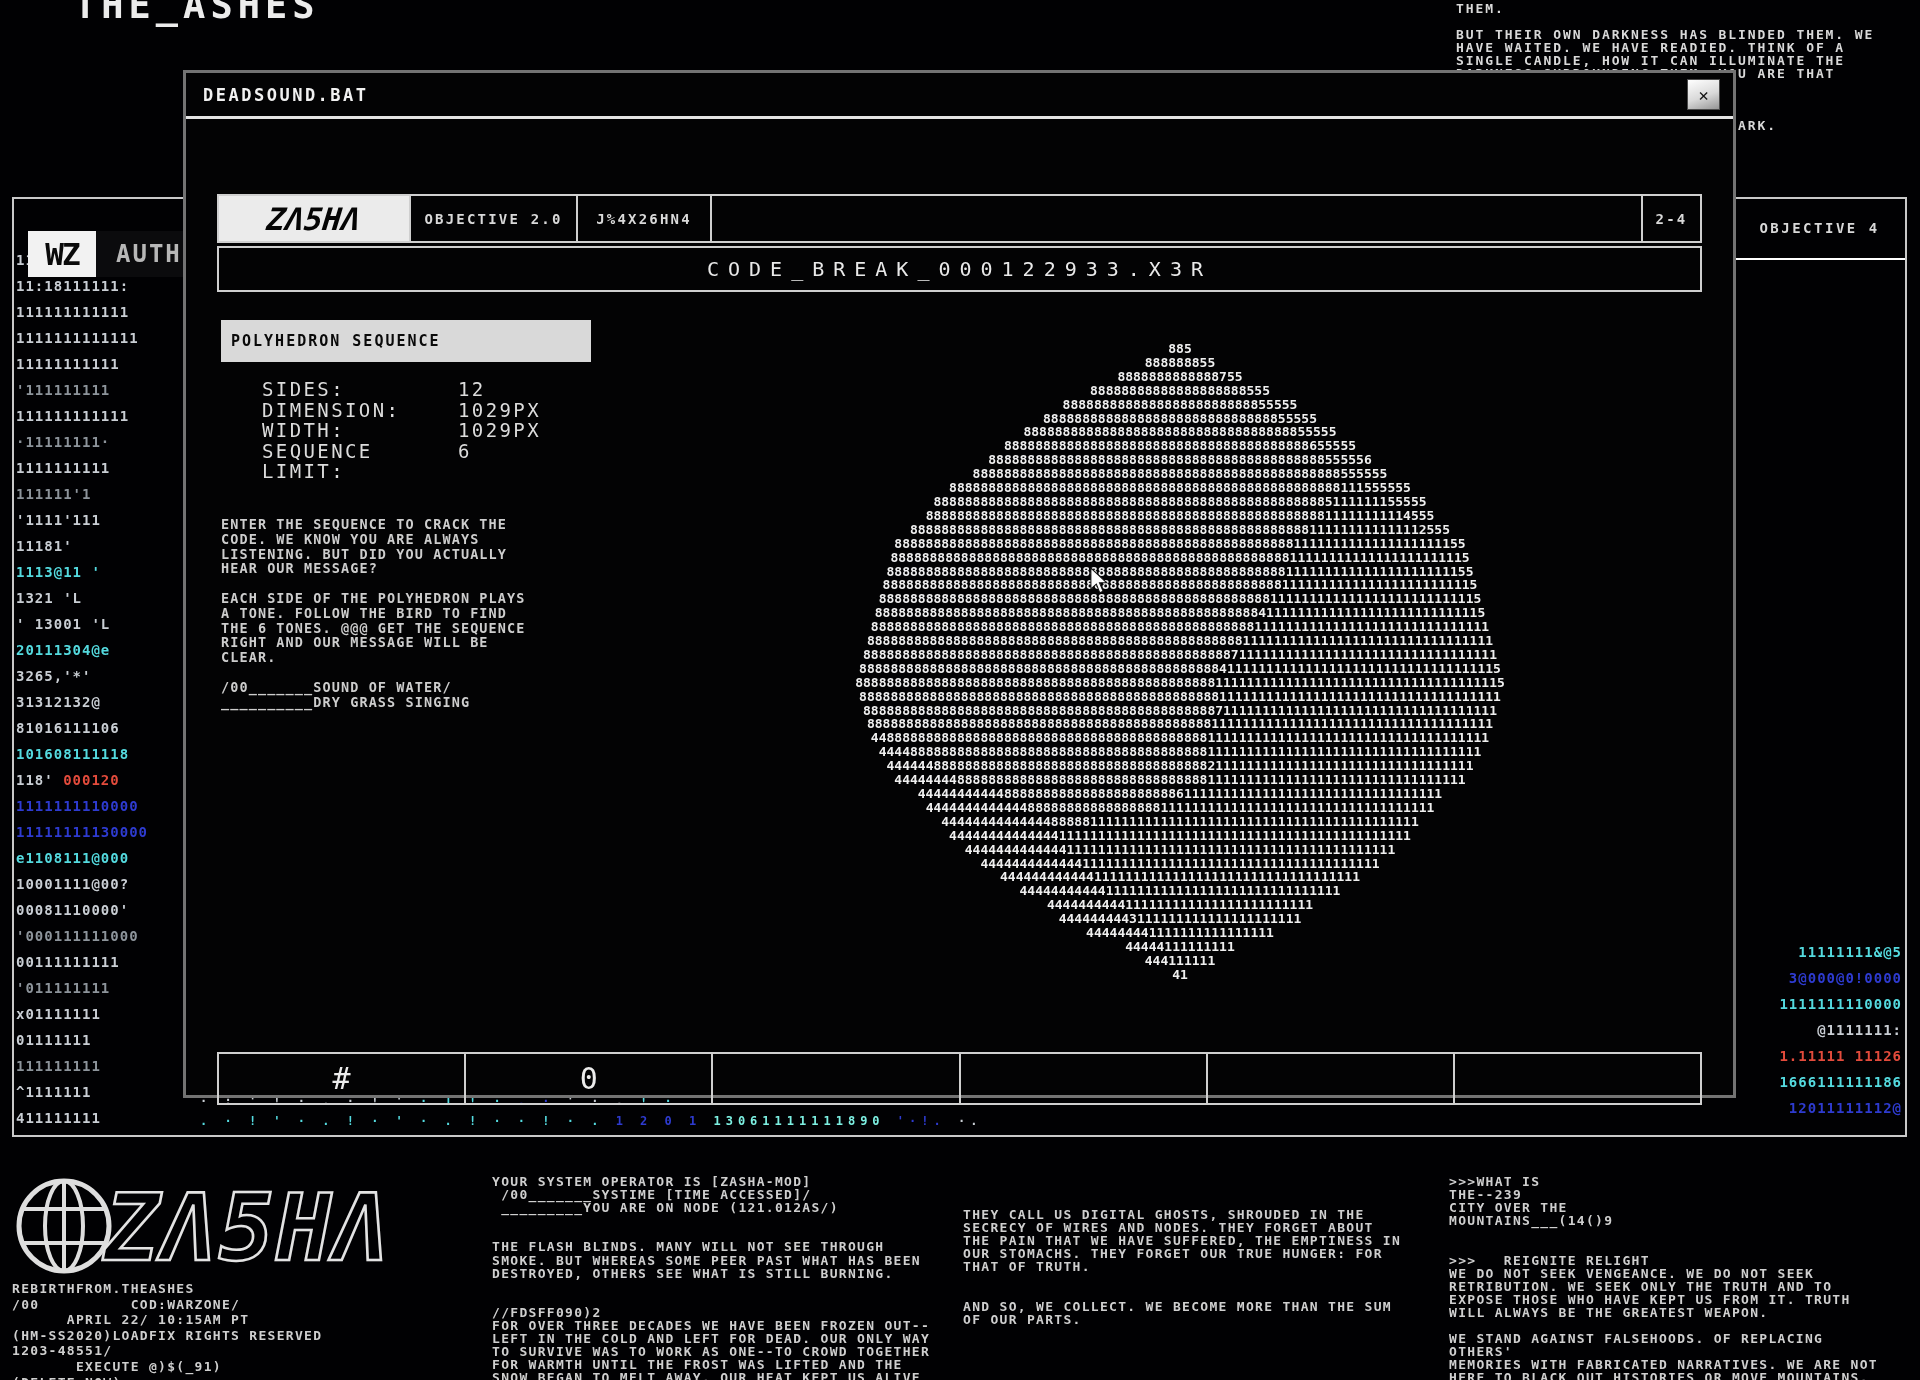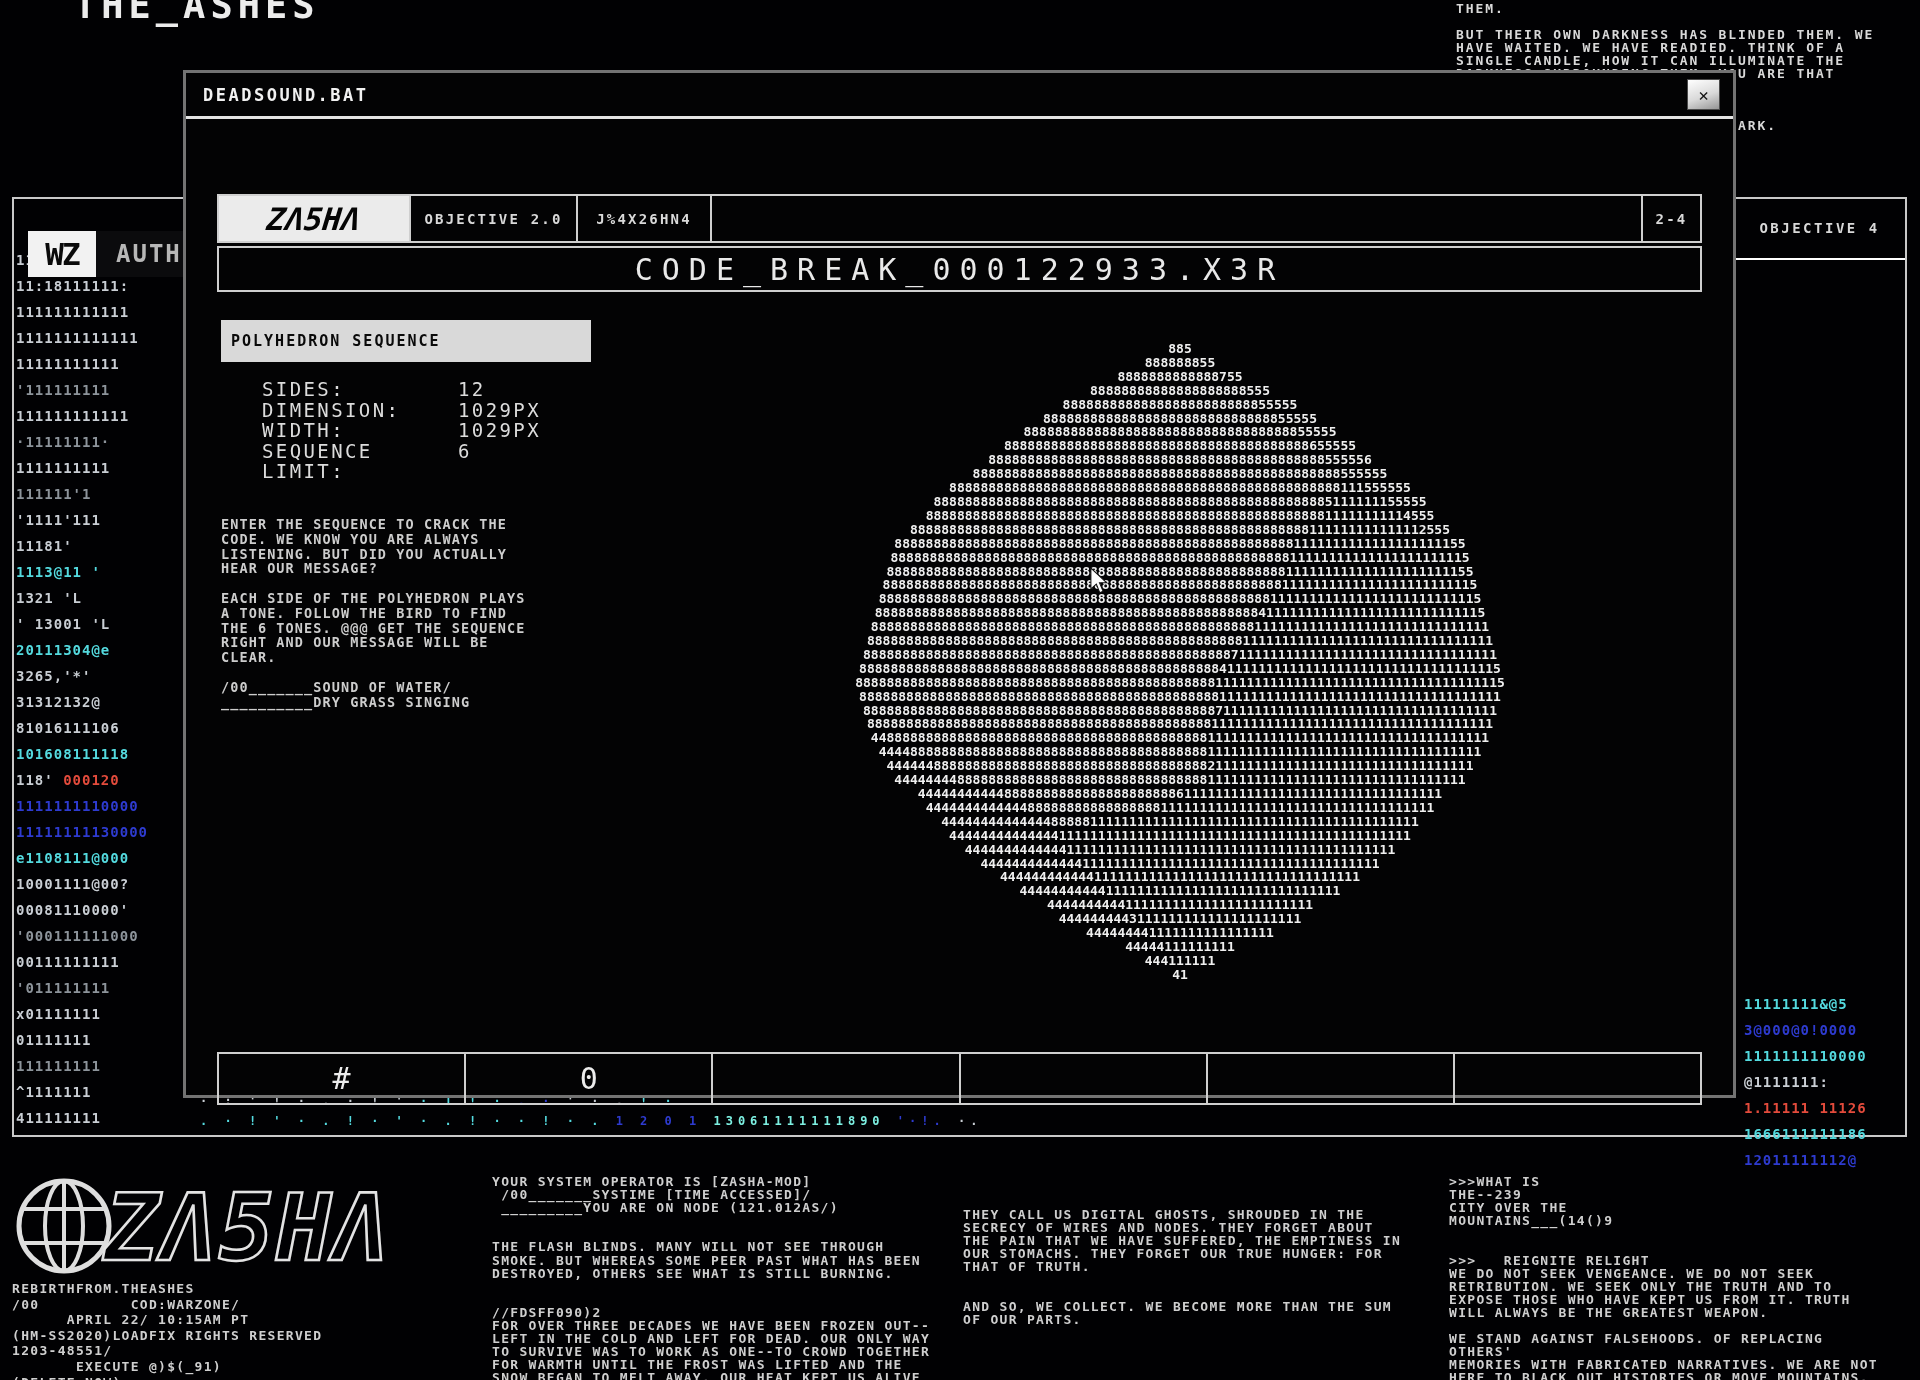--- a/index.html
+++ b/index.html
@@ -13,21 +13,21 @@
   .obj4-box{position:absolute;left:1734px;top:197px;width:171px;height:61px;border-bottom:2px solid #ffffff;display:flex;align-items:center;justify-content:center;}
   .obj4-label{font-size:14px;font-weight:bold;letter-spacing:2.5px;color:#d8d8d8;}
   .wz-row{position:absolute;left:28px;top:203px;height:46px;display:flex;z-index:3;margin-top:28px;}
   .wz-box{width:68px;height:46px;background:#f2f2f2;color:#0a0a0a;display:flex;align-items:center;justify-content:center;
           font-size:31px;font-weight:900;letter-spacing:-2px;font-stretch:condensed;}
   .auth-bar{width:103px;height:46px;background:#0b0b0d;overflow:hidden;display:flex;align-items:center;padding-left:20px;}
   .auth-label{font-size:24px;font-weight:bold;letter-spacing:2px;color:#b7b7b7;white-space:nowrap;}
   .glitch-strip{position:absolute;overflow:hidden;z-index:1;}
   .glitch-strip .g-row{height:26px;font-size:14px;font-weight:bold;letter-spacing:1px;white-space:nowrap;}
   #left-strip{left:16px;top:252px;width:165px;height:878px;}
-  #right-strip{left:1744px;top:996px;width:158px;height:184px;}
+  #right-strip{left:1744px;top:944px;width:158px;height:184px;text-align:right;}
   .g-w{color:#c9ced4;} .g-d{color:#8d949b;} .g-c{color:#54dadf;} .g-c2{color:#7df0e2;}
   .g-b{color:#2e3bd0;} .g-r{color:#e34b3c;}
   .bottom-band{position:absolute;left:200px;top:1094px;width:1700px;z-index:1;}
   .bottom-band .g-row{height:20px;font-size:12px;font-weight:bold;letter-spacing:5px;white-space:nowrap;}
   
   .modal{position:absolute;left:183px;top:70px;width:1553px;height:1028px;background:#030304;
          border:3px solid #737373;box-sizing:border-box;z-index:10;}
   .title-bar{height:43px;border-bottom:3px solid #e4e4e4;display:flex;align-items:center;position:relative;}
   .title-text{padding-left:17px;font-size:17px;font-weight:bold;letter-spacing:2.5px;color:#f1f1f1;}
   .close-btn{position:absolute;right:13px;top:6px;width:31px;height:29px;
@@ -36,21 +36,21 @@
              color:#141414;font-size:17px;font-weight:bold;cursor:pointer;}
   .content{position:relative;width:100%;height:973px;}
   .header-row{position:absolute;left:31px;top:75px;width:1485px;height:49px;display:flex;}
   .h-box{border:2px solid #cfcfcf;height:100%;box-sizing:border-box;display:flex;align-items:center;justify-content:center;margin-right:-2px;}
   .h-brand{width:194px;background:#ebebeb;}
   .brand-logo{font-size:31px;font-weight:900;font-style:italic;letter-spacing:0px;color:#050505;transform:skewX(-6deg);}
   .h-obj{width:169px;} .h-code{width:136px;} .h-spacer{flex:1;} .h-page{width:61px;margin-right:0;}
   .h-label{font-size:14px;font-weight:bold;letter-spacing:2.2px;color:#d9d9d9;}
   .code-banner{position:absolute;left:31px;top:127px;width:1485px;height:46px;border:2px solid #cfcfcf;
                box-sizing:border-box;display:flex;align-items:center;justify-content:center;}
-  .code-banner-text{font-size:30px;letter-spacing:9px;color:#e9e9e9;}
+  .code-banner-text{font-size:20px;letter-spacing:9px;color:#e9e9e9;}
   .chip{position:absolute;left:35px;top:201px;width:370px;height:42px;background:#d9d9d9;
         display:flex;align-items:center;padding-left:10px;box-sizing:border-box;}
   .chip-text{font-size:15px;font-weight:bold;letter-spacing:2px;color:#0a0a0a;}
   .stats{position:absolute;left:60px;top:260px;}
   .stat-row{display:flex;font-size:19px;letter-spacing:2.4px;line-height:20.5px;color:#dcdcdc;margin-left:16px;}
   .stat-label{width:196px;}
   .stat-value{white-space:nowrap;}
   .instructions{position:absolute;left:35px;top:398px;font-size:13.5px;font-weight:bold;
                 line-height:14.8px;letter-spacing:1.1px;color:#cdcdcd;}
   .ascii-art{position:absolute;left:650px;top:223px;width:656px;text-align:center;

